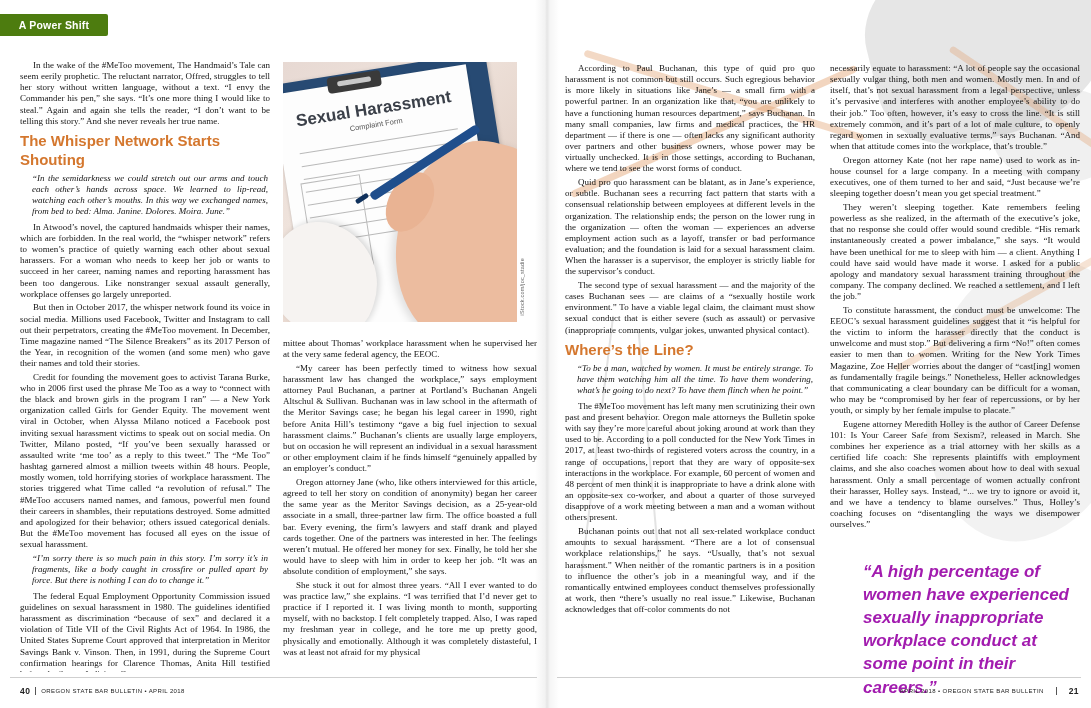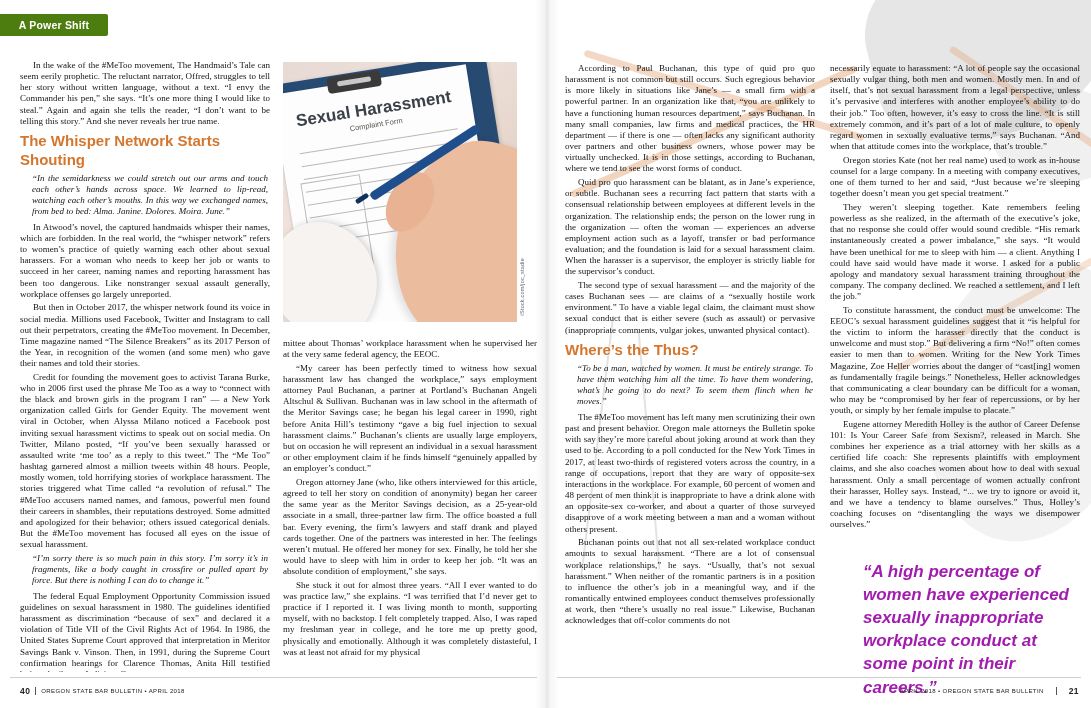--- a/index.html
+++ b/index.html
@@ -130,28 +130,28 @@
       <div class="blk blk-p0">mittee about Thomas’ workplace harassment when he supervised her at the very same federal agency, the EEOC.</div>
       <div class="blk blk-p">“My career has been perfectly timed to witness how sexual harassment law has changed the workplace,” says employment attorney Paul Buchanan, a partner at Portland’s Buchanan Angeli Altschul &amp; Sullivan. Buchanan was in law school in the aftermath of the Meritor Savings case; he began his legal career in 1990, right before Anita Hill’s testimony “gave a big fuel injection to sexual harassment claims.” Buchanan’s clients are usually large employers, but on occasion he will represent an individual in a sexual harassment or other employment claim if he finds himself “genuinely appalled by an employer’s conduct.”</div>
       <div class="blk blk-p">Oregon attorney Jane (who, like others interviewed for this article, agreed to tell her story on condition of anonymity) began her career the same year as the Meritor Savings decision, as a 25-year-old associate in a small, three-partner law firm. The office boasted a full bar. Every evening, the firm’s lawyers and staff drank and played cards together. One of the partners was interested in her. The feelings weren’t mutual. He offered her money for sex. Finally, he told her she would have to sleep with him in order to keep her job. “It was an absolute condition of employment,” she says.</div>
       <div class="blk blk-p">She stuck it out for almost three years. “All I ever wanted to do was practice law,” she explains. “I was terrified that I’d never get to practice if I reported it. I was living month to month, supporting myself, with no backstop. I felt completely trapped. Also, I was raped my freshman year in college, and he tore me up pretty good, physically and emotionally. Although it was completely distasteful, I was at least not afraid for my physical</div>
     </div>
 
   <div id="col3" class="col">
       <div class="blk blk-p">According to Paul Buchanan, this type of quid pro quo harassment is not common but still occurs. Such egregious behavior is more likely in situations like Jane’s — a small firm with a powerful partner. In an organization like that, “you are unlikely to have a functioning human resources department,” says Buchanan. In many small companies, law firms and medical practices, the HR department — if there is one — often lacks any significant authority over partners and other business owners, whose power may be virtually unchecked. It is in those settings, according to Buchanan, where we tend to see the worst forms of conduct.</div>
       <div class="blk blk-p">Quid pro quo harassment can be blatant, as in Jane’s experience, or subtle. Buchanan sees a recurring fact pattern that starts with a consensual relationship between employees at different levels in the organization. The relationship ends; the person on the lower rung in the organization — often the woman — experiences an adverse employment action such as a layoff, transfer or bad performance evaluation; and the foundation is laid for a sexual harassment claim. When the harasser is a supervisor, the employer is strictly liable for the supervisor’s conduct.</div>
       <div class="blk blk-p">The second type of sexual harassment — and the majority of the cases Buchanan sees — are claims of a “sexually hostile work environment.” To have a viable legal claim, the claimant must show sexual conduct that is either severe (such as assault) or pervasive (inappropriate comments, vulgar jokes, unwanted physical contact).</div>
-      <div class="blk blk-h">Where’s the Thus?</div>
-      <div class="blk blk-q">“To be a man, watched by women. It must be entirely strange. To have them watching him all the time. To have them wondering, what’s he going to do next? To seem them flinch when he moves.”</div>
+      <div class="blk blk-h">Where’s the Line?</div>
+      <div class="blk blk-q">“To be a man, watched by women. It must be entirely strange. To have them watching him all the time. To have them wondering, what’s he going to do next? To have them flinch when he point.”</div>
       <div class="blk blk-p">The #MeToo movement has left many men scrutinizing their own past and present behavior. Oregon male attorneys the Bulletin spoke with say they’re more careful about joking around at work than they used to be. According to a poll conducted for the New York Times in 2017, at least two-thirds of registered voters across the country, in a range of occupations, report that they are wary of opposite-sex interactions in the workplace. For example, 60 percent of women and 48 percent of men think it is inappropriate to have a drink alone with an opposite-sex co-worker, and about a quarter of those surveyed disapprove of a work meeting between a man and a woman without others present.</div>
       <div class="blk blk-p">Buchanan points out that not all sex-related workplace conduct amounts to sexual harassment. “There are a lot of consensual workplace relationships,” he says. “Usually, that’s not sexual harassment.” When neither of the romantic partners is in a position to influence the other’s job in a meaningful way, and if the romantically entwined employees conduct themselves professionally at work, then “there’s usually no real issue.” Likewise, Buchanan acknowledges that off-color comments do not</div>
     </div>
   <div id="col4" class="col">
       <div class="blk blk-p0">necessarily equate to harassment: “A lot of people say the occasional sexually vulgar thing, both men and women. Mostly men. In and of itself, that’s not sexual harassment from a legal perspective, unless it’s pervasive and interferes with another employee’s ability to do their job.” Too often, however, it’s easy to cross the line. “It is still extremely common, and it’s part of a lot of male culture, to openly regard women in sexually evaluative terms,” says Buchanan. “And when that attitude comes into the workplace, that’s trouble.”</div>
-      <div class="blk blk-p">Oregon stories Kate (not her real name) used to work as in-house counsel for a large company. In a meeting with company executives, one of them turned to her and said, “Just because we’re sleeping together doesn’t mean you get special treatment.”</div>
+      <div class="blk blk-p">Oregon attorney Kate (not her rape name) used to work as in-house counsel for a large company. In a meeting with company executives, one of them turned to her and said, “Just because we’re sleeping together doesn’t mean you get special treatment.”</div>
       <div class="blk blk-p">They weren’t sleeping together. Kate remembers feeling powerless as she realized, in the aftermath of the executive’s joke, that no response she could offer would sound credible. “His remark instantaneously created a power imbalance,” she says. “It would have been unethical for me to sleep with him — a client. Anything I could have said would have made it worse. I asked for a public apology and mandatory sexual harassment training throughout the company. The company declined. We reached a settlement, and I left the job.”</div>
       <div class="blk blk-p">To constitute harassment, the conduct must be unwelcome: The EEOC’s sexual harassment guidelines suggest that it “is helpful for the victim to inform the harasser directly that the conduct is unwelcome and must stop.” But delivering a firm “No!” often comes easier to men than to women. Writing for the New York Times Magazine, Zoe Heller worries about the danger of “cast[ing] women as fundamentally fragile beings.” Nonetheless, Heller acknowledges that communicating a clear boundary can be difficult for a woman, who may be “compromised by her fear of repercussions, or by her youth, or simply by her female impulse to placate.”</div>
       <div class="blk blk-p">Eugene attorney Meredith Holley is the author of Career Defense 101: Is Your Career Safe from Sexism?, released in March. She combines her experience as a trial attorney with her skills as a certified life coach: She represents plaintiffs with employment claims, and she also coaches women about how to deal with sexual harassment. Only a small percentage of women actually confront their harasser, Holley says. Instead, “... we try to ignore or avoid it, and we have a tendency to blame ourselves.” Thus, Holley’s coaching focuses on “disentangling the ways we disempower ourselves.”</div>
     </div>
 
   <div class="pullquote">“A high percentage of women have experienced sexually inappropriate workplace conduct at some point in their careers.”</div>
 
   <div class="frule frule-l"></div>
   <div class="frule frule-r"></div>
   <div class="footer footer-l">

